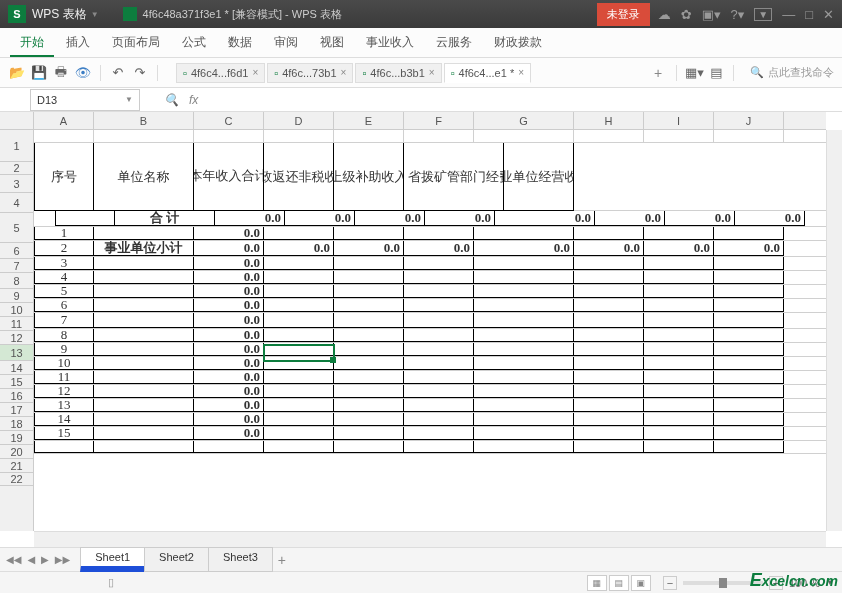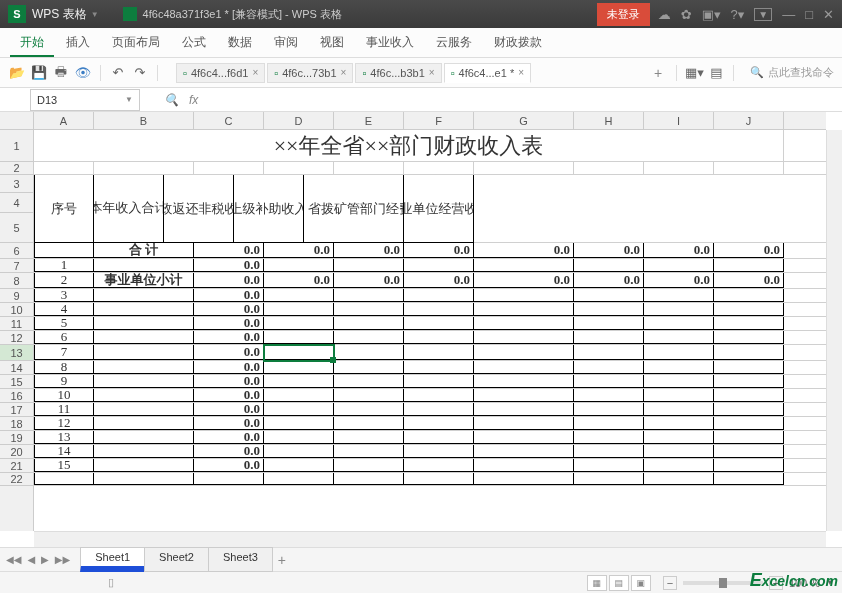--- a/index.html
+++ b/index.html
@@ -191,44 +191,42 @@
       <div class="row-h" style="height: 14px;">15</div>
       <div class="row-h" style="height: 14px;">16</div>
       <div class="row-h" style="height: 14px;">17</div>
       <div class="row-h" style="height: 14px;">18</div>
       <div class="row-h" style="height: 14px;">19</div>
       <div class="row-h" style="height: 14px;">20</div>
       <div class="row-h" style="height: 14px;">21</div>
       <div class="row-h" style="height: 13px;">22</div>
     </div>
   <div class="grid" id="grid">
-      <div class="grid-row title-row" style="height: 32px;">
-        <div class="cell title-cell" style="width: 750px;">××年全省××部门财政收入表</div>
-      </div>
       <div class="grid-row " style="height: 13px;">
         <div class="cell " style="width: 60px;"></div>
         <div class="cell " style="width: 100px;"></div>
         <div class="cell " style="width: 70px;"></div>
         <div class="cell " style="width: 70px;"></div>
         <div class="cell " style="width: 70px;"></div>
         <div class="cell " style="width: 70px;"></div>
         <div class="cell " style="width: 100px;"></div>
         <div class="cell " style="width: 70px;"></div>
         <div class="cell " style="width: 70px;"></div>
         <div class="cell " style="width: 70px;"></div>
       </div>
       <div class="grid-row hdr-row" style="height: 68px;">
         <div class="cell hdr-first ctr" style="width: 60px; height: 68px;">序号</div>
+        <div class="cell ctr" style="width: 100px; height: 68px;">单位名称</div>
         <div class="cell ctr" style="width: 70px; height: 68px; font-family: Liberation Mono, monospace;">本年收入合计</div>
         <div class="cell ctr" style="width: 70px; height: 68px;">财政返还非税收入</div>
         <div class="cell ctr" style="width: 70px; height: 68px;">上级补助收入</div>
         <div class="cell ctr" style="width: 100px; height: 68px;">其中：省拨矿管部门经费补助</div>
         <div class="cell ctr" style="width: 70px; height: 68px;">事业单位经营收入</div>
       </div>
-      <div class="grid-row data-row" style="height: 16px;">
+      <div class="grid-row data-row" style="height: 16px; justify-content: center;">
         <div class="cell hdr-first ctr" style="width: 60px;"></div>
         <div class="cell ctr bold" style="width: 100px;">合 计</div>
         <div class="cell num" style="width: 70px;">0.0</div>
         <div class="cell num" style="width: 70px;">0.0</div>
         <div class="cell num" style="width: 70px;">0.0</div>
         <div class="cell num" style="width: 70px;">0.0</div>
         <div class="cell num" style="width: 100px;">0.0</div>
         <div class="cell num" style="width: 70px;">0.0</div>
         <div class="cell num" style="width: 70px;">0.0</div>
         <div class="cell num" style="width: 70px;">0.0</div>

